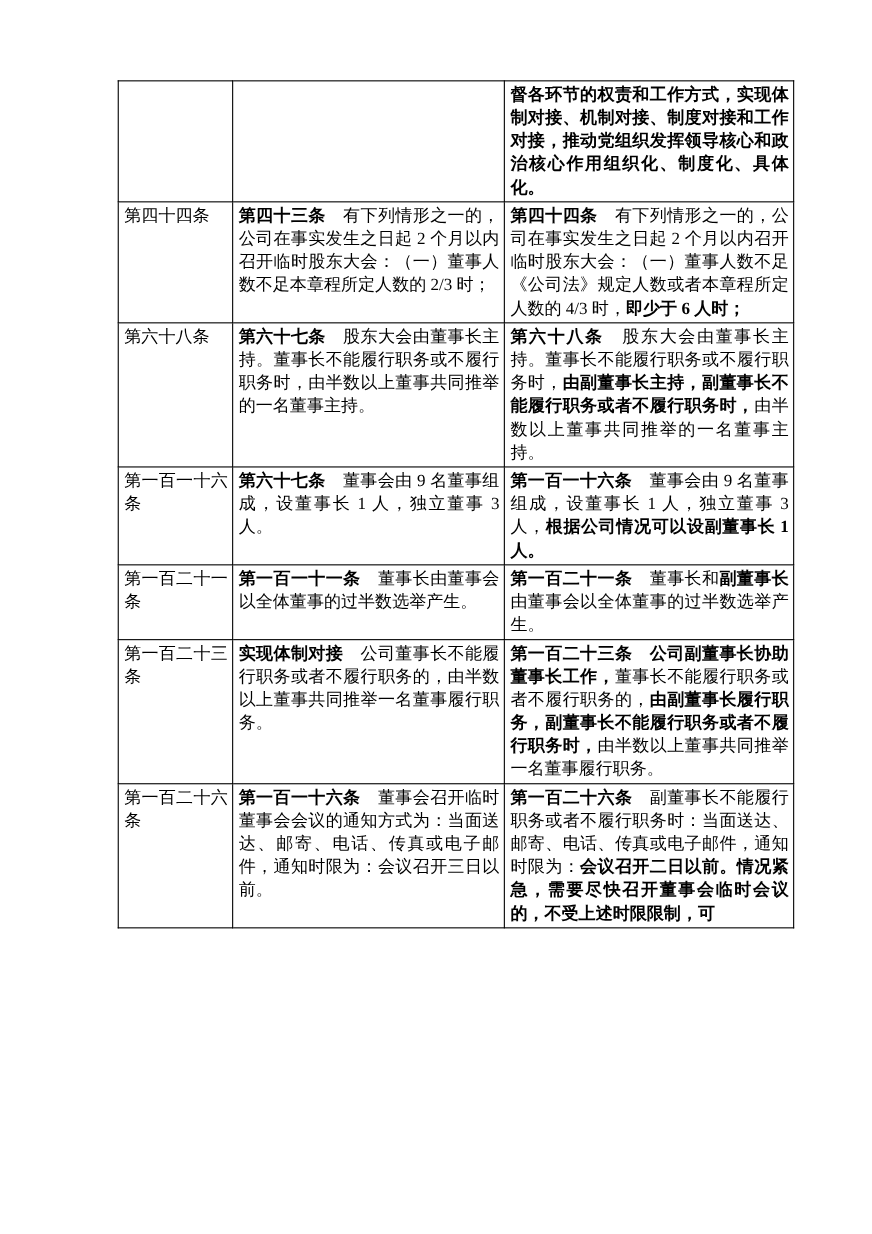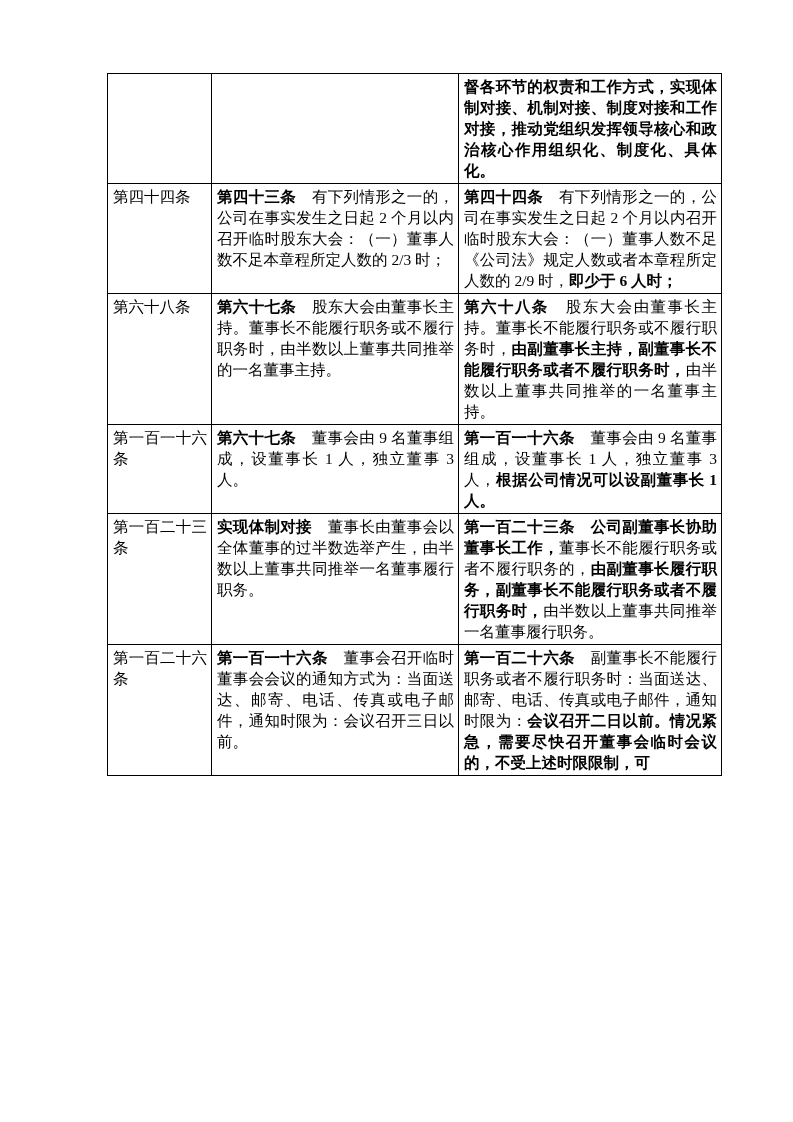--- a/index.html
+++ b/index.html
@@ -48,35 +48,40 @@
   <table class="cmp-table">
     <tbody id="table-body">
         <tr>
     <td class="col-article"></td>
     <td class="col-original"></td>
     <td class="col-amended"><span class="seg bold">督各环节的权责和工作方式，实现体制对接、机制对接、制度对接和工作对接，推动党组织发挥领导核心和政治核心作用组织化、制度化、具体化。</span></td>
   </tr>
         <tr>
     <td class="col-article"><span class="seg">第四十四条</span></td>
     <td class="col-original"><span class="seg bold">第四十三条</span><span class="seg">　有下列情形之一的，公司在事实发生之日起 2 个月以内召开临时股东大会：（一）董事人数不足本章程所定人数的 2/3 时；</span></td>
-    <td class="col-amended"><span class="seg bold">第四十四条</span><span class="seg">　有下列情形之一的，公司在事实发生之日起 2 个月以内召开临时股东大会：（一）董事人数不足《公司法》规定人数或者本章程所定人数的 2/9 时，</span><span class="seg bold">即少于 6 人时；</span></td>
+    <td class="col-amended"><span class="seg bold">第四十四条</span><span class="seg">　有下列情形之一的，公司在事实发生之日起 2 个月以内召开临时股东大会：（一）董事人数不足《公司法》规定人数或者本章程所定人数的 4/3 时，</span><span class="seg bold">即少于 6 人时；</span></td>
   </tr>
         <tr>
     <td class="col-article"><span class="seg">第六十八条</span></td>
     <td class="col-original"><span class="seg bold">第六十七条</span><span class="seg">　股东大会由董事长主持。董事长不能履行职务或不履行职务时，由半数以上董事共同推举的一名董事主持。</span></td>
     <td class="col-amended"><span class="seg bold">第六十八条</span><span class="seg">　股东大会由董事长主持。董事长不能履行职务或不履行职务时，</span><span class="seg bold">由副董事长主持，副董事长不能履行职务或者不履行职务时，</span><span class="seg">由半数以上董事共同推举的一名董事主持。</span></td>
   </tr>
         <tr>
     <td class="col-article"><span class="seg">第一百一十六条</span></td>
     <td class="col-original"><span class="seg bold">第六十七条</span><span class="seg">　董事会由 9 名董事组成，设董事长 1 人，独立董事 3 人。</span></td>
     <td class="col-amended"><span class="seg bold">第一百一十六条</span><span class="seg">　董事会由 9 名董事组成，设董事长 1 人，独立董事 3 人，</span><span class="seg bold">根据公司情况可以设副董事长 1 人。</span></td>
   </tr>
         <tr>
+    <td class="col-article"><span class="seg">第一百二十一条</span></td>
+    <td class="col-original"><span class="seg bold">第一百一十一条</span><span class="seg">　董事长由董事会以全体董事的过半数选举产生。</span></td>
+    <td class="col-amended"><span class="seg bold">第一百二十一条</span><span class="seg">　董事长和</span><span class="seg bold">副董事长</span><span class="seg">由董事会以全体董事的过半数选举产生。</span></td>
+  </tr>
+        <tr>
     <td class="col-article"><span class="seg">第一百二十三条</span></td>
-    <td class="col-original"><span class="seg bold">实现体制对接</span><span class="seg">　董事长由董事会以全体董事的过半数选举产生，由半数以上董事共同推举一名董事履行职务。</span></td>
+    <td class="col-original"><span class="seg bold">实现体制对接</span><span class="seg">　公司董事长不能履行职务或者不履行职务的，由半数以上董事共同推举一名董事履行职务。</span></td>
     <td class="col-amended"><span class="seg bold">第一百二十三条　公司副董事长协助董事长工作，</span><span class="seg">董事长不能履行职务或者不履行职务的，</span><span class="seg bold">由副董事长履行职务，副董事长不能履行职务或者不履行职务时，</span><span class="seg">由半数以上董事共同推举一名董事履行职务。</span></td>
   </tr>
         <tr>
     <td class="col-article"><span class="seg">第一百二十六条</span></td>
     <td class="col-original"><span class="seg bold">第一百一十六条</span><span class="seg">　董事会召开临时董事会会议的通知方式为：当面送达、邮寄、电话、传真或电子邮件，通知时限为：会议召开三日以前。</span></td>
     <td class="col-amended"><span class="seg bold">第一百二十六条</span><span class="seg">　副董事长不能履行职务或者不履行职务时：当面送达、邮寄、电话、传真或电子邮件，通知时限为：</span><span class="seg bold">会议召开二日以前。情况紧急，需要尽快召开董事会临时会议的，不受上述时限限制，可</span></td>
   </tr>
       </tbody>
   </table>
 </div>

